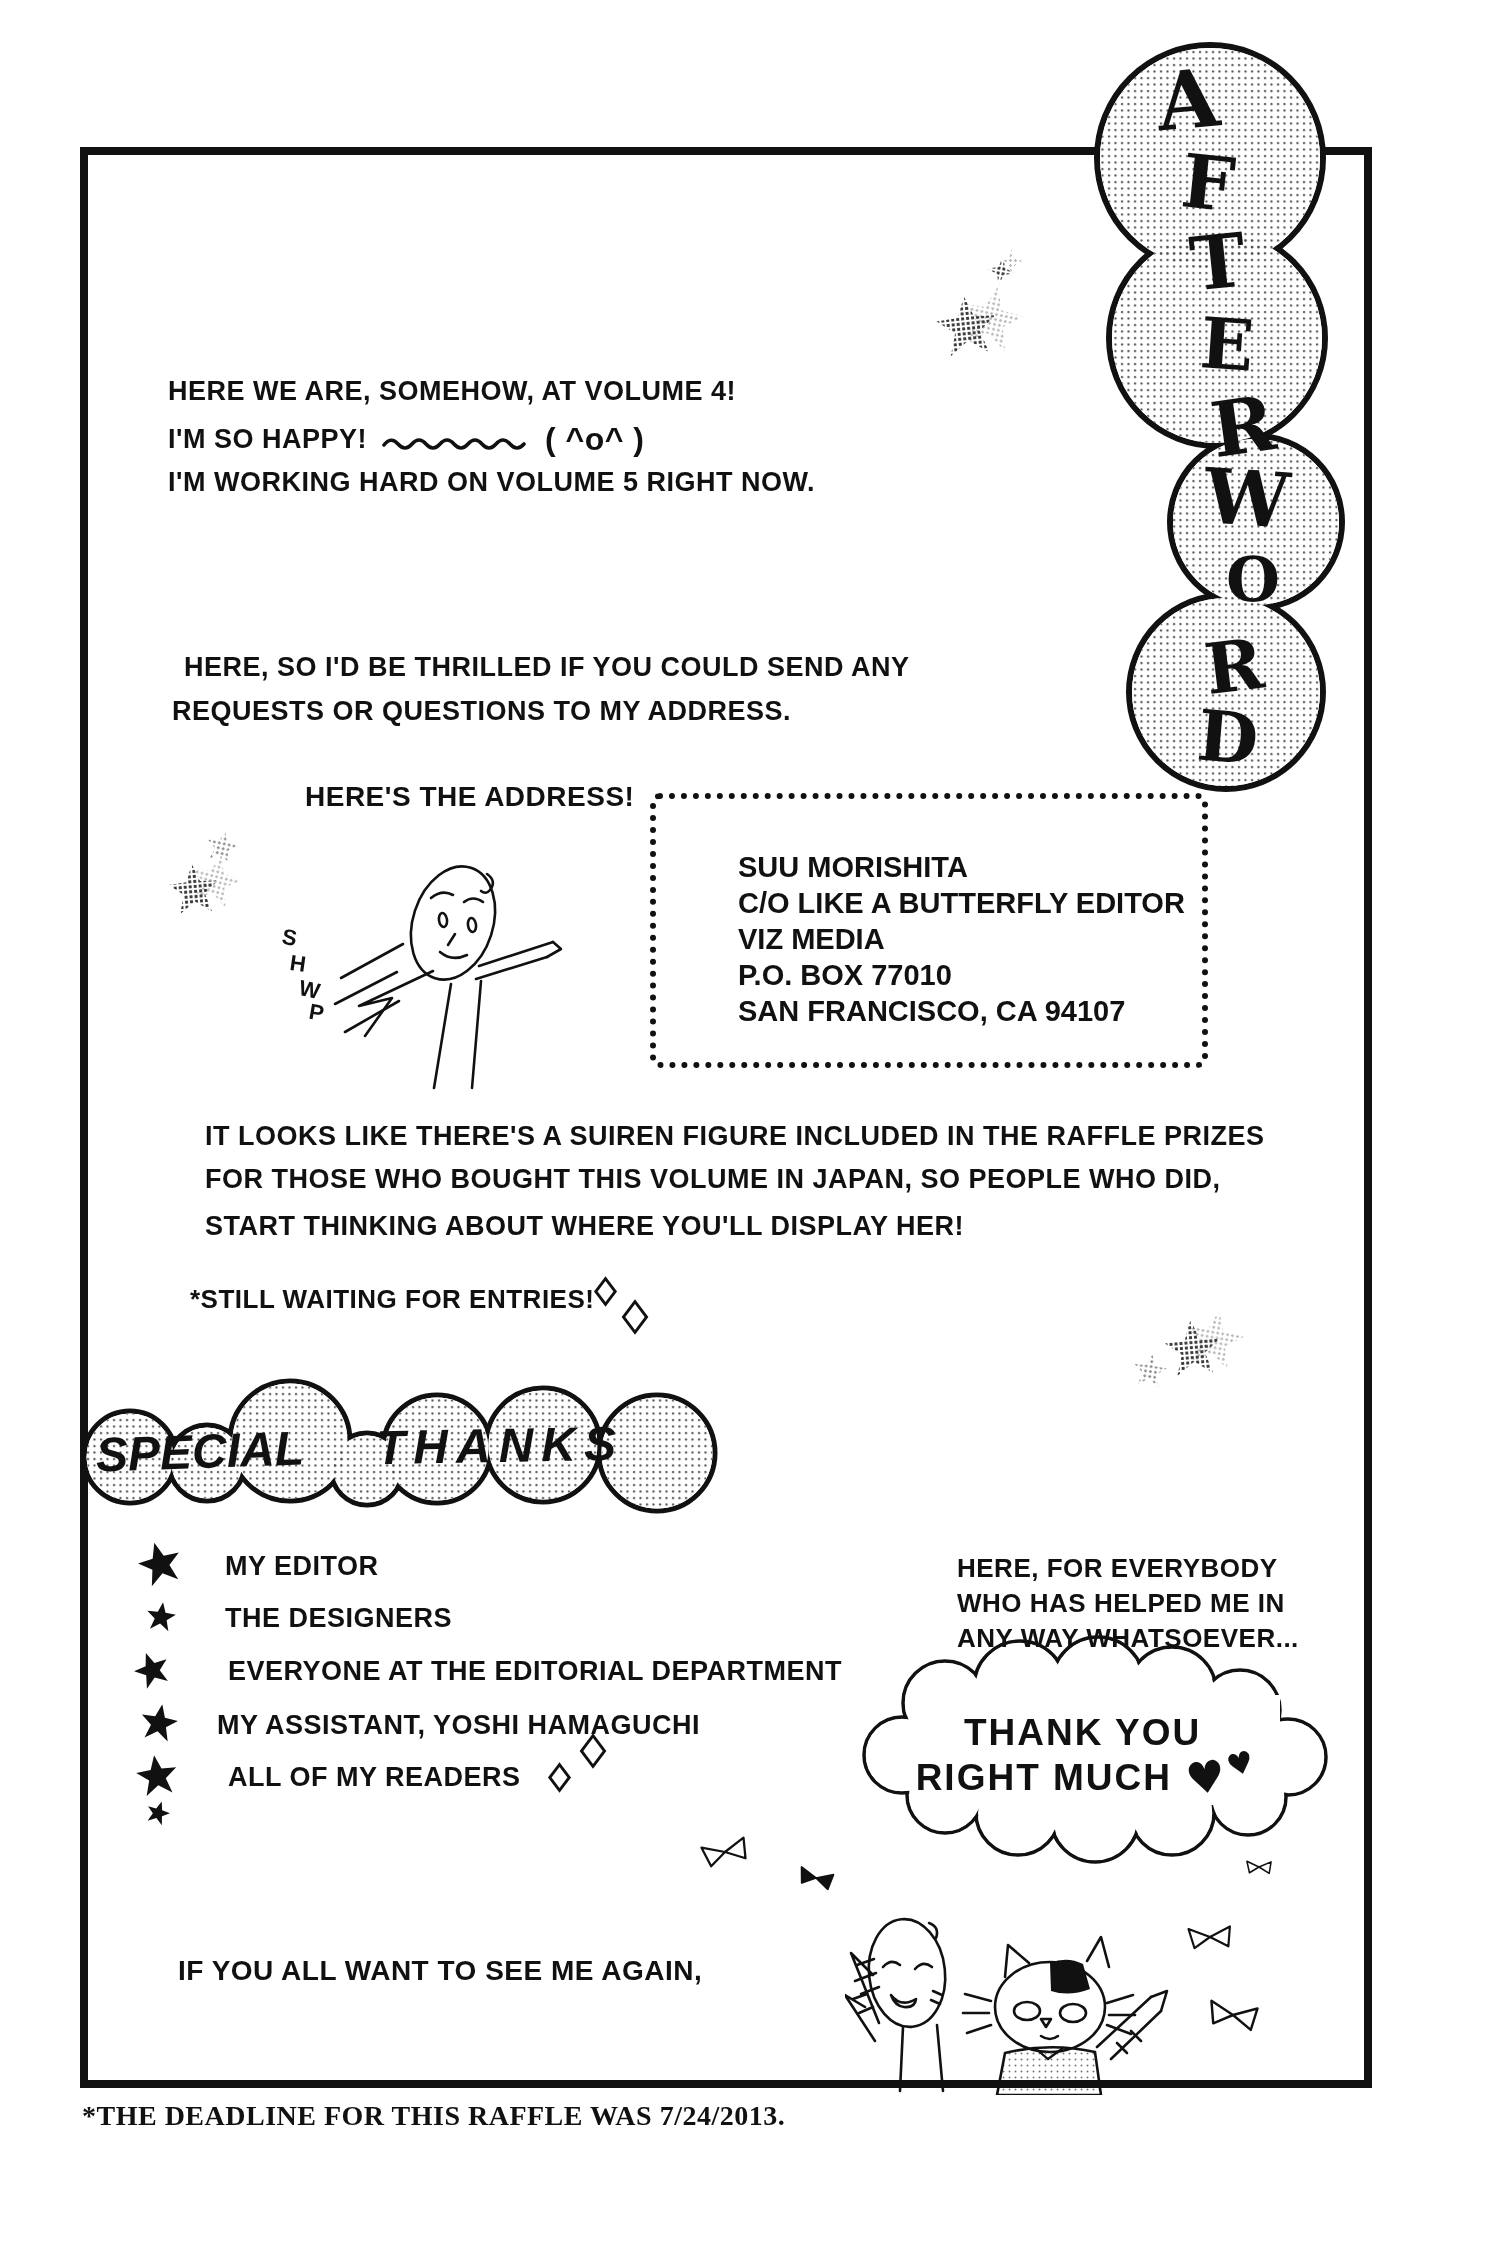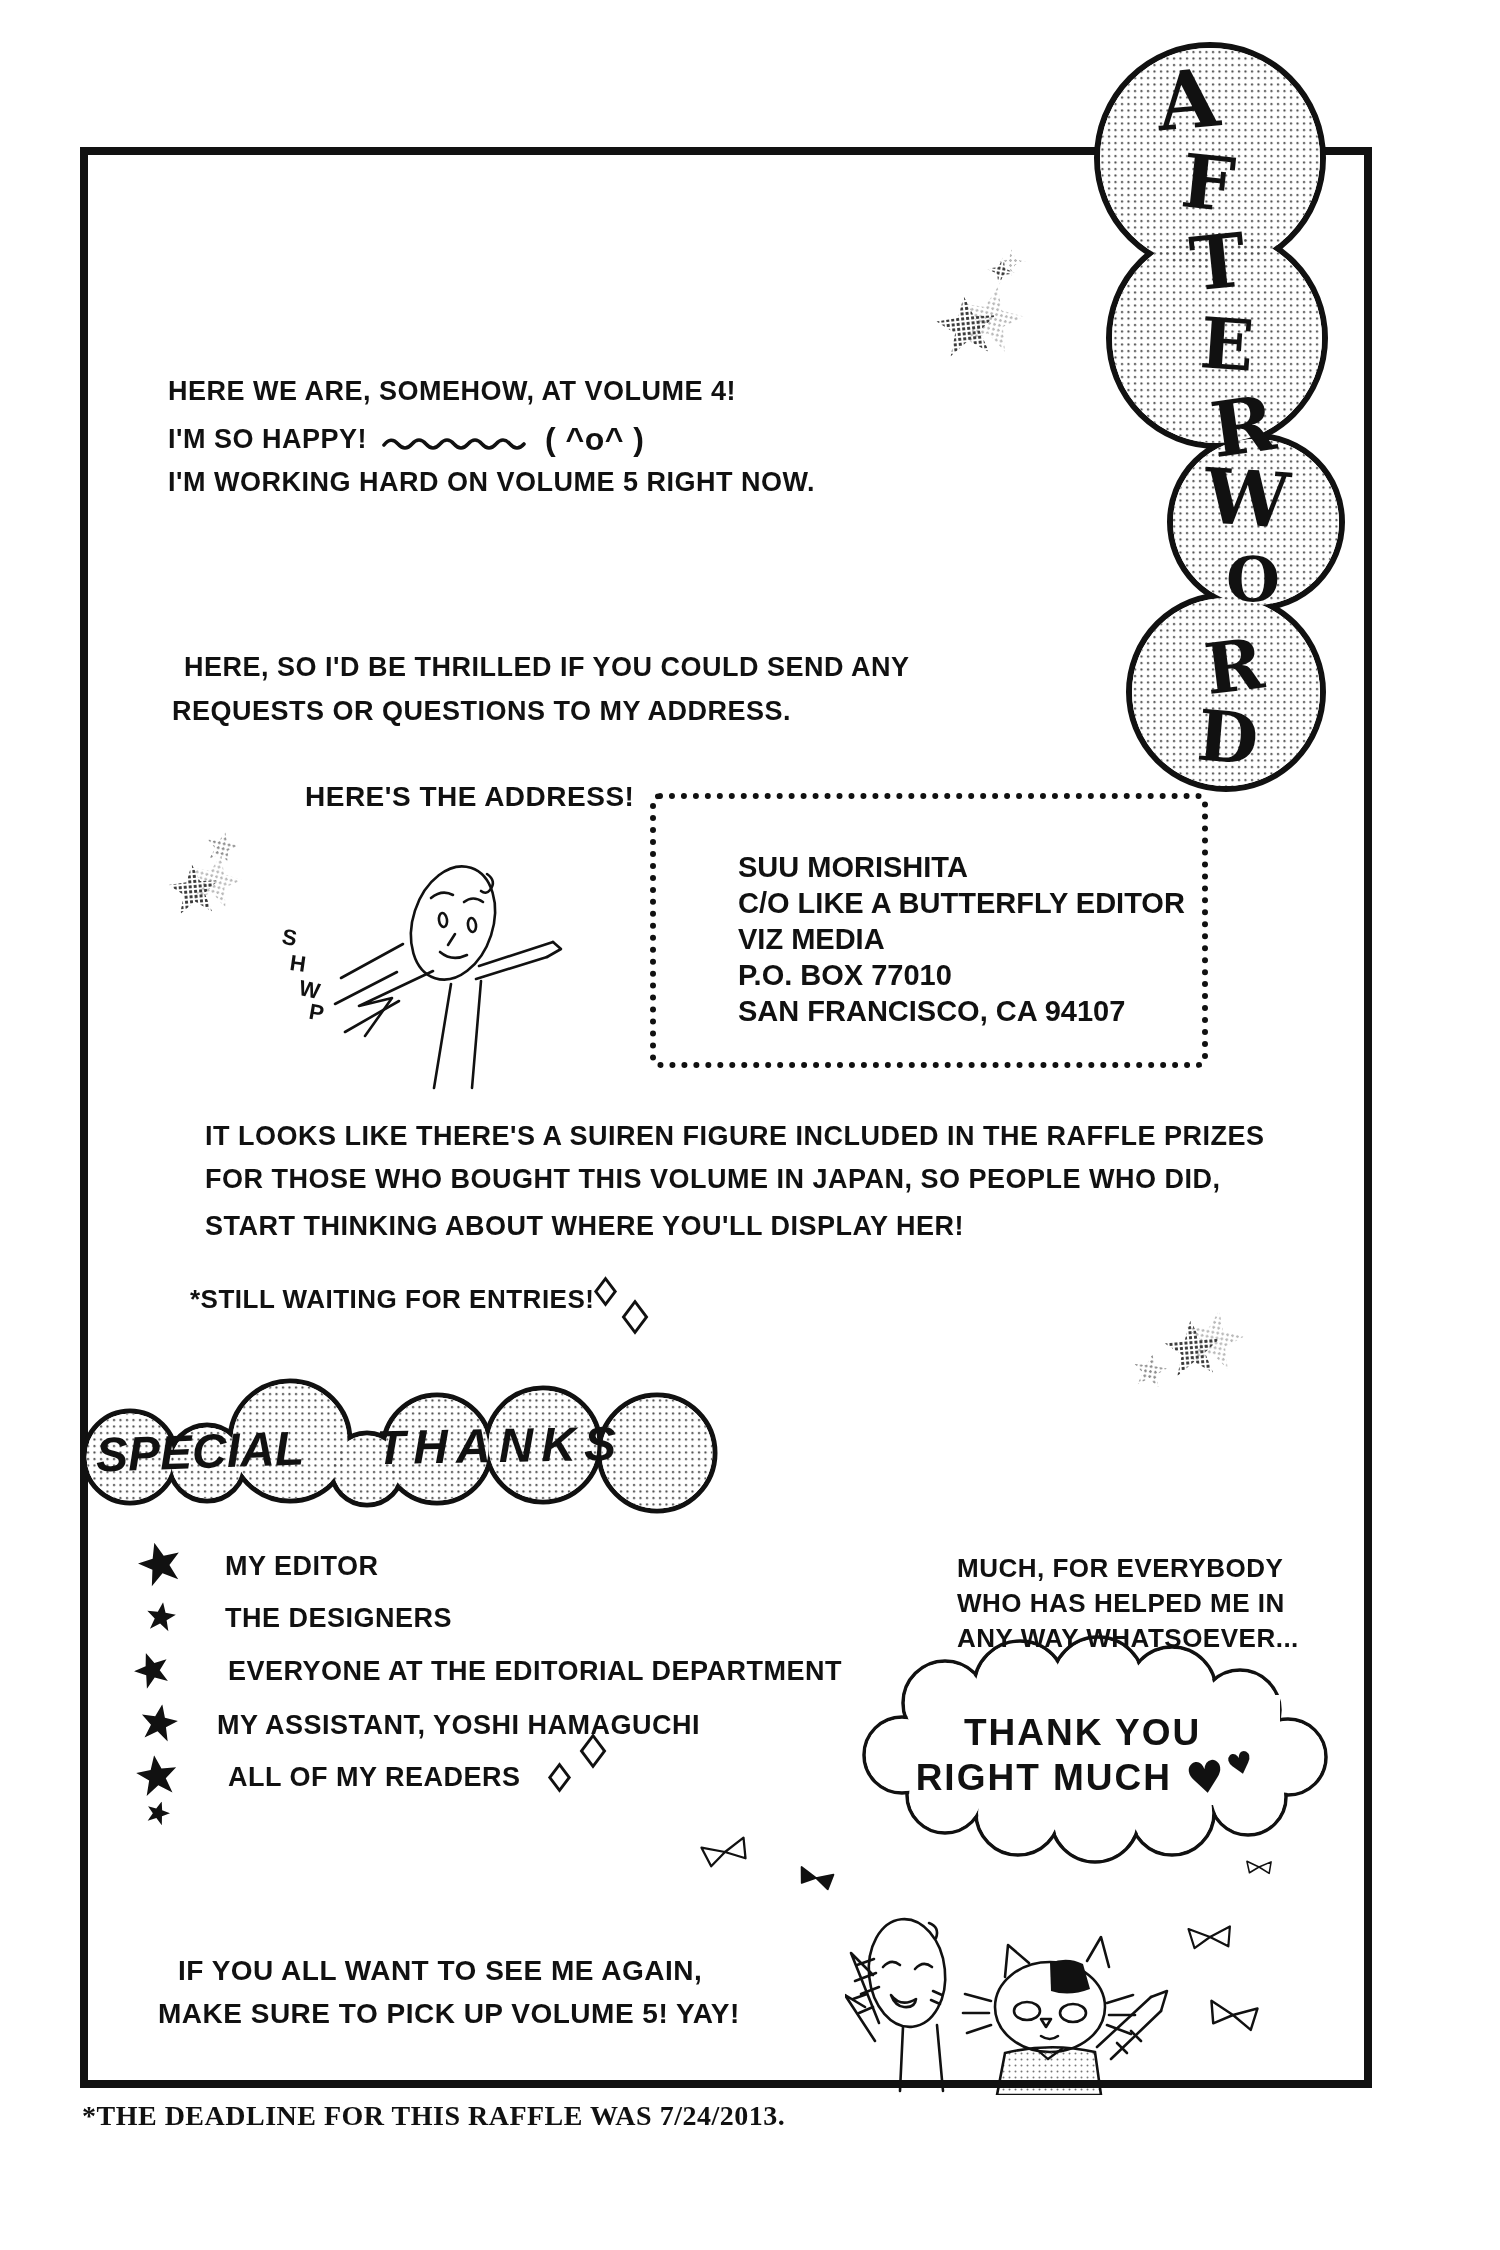--- a/index.html
+++ b/index.html
@@ -188,21 +188,21 @@
   <div class="abs solid-star" style="left:134px;top:1652px;width:36px;height:36px;transform:rotate(-20deg);"></div>
   <div class="abs hand z3" style="left:228px;top:1656px;">EVERYONE AT THE EDITORIAL DEPARTMENT</div>
   <div class="abs solid-star" style="left:140px;top:1704px;width:38px;height:38px;transform:rotate(10deg);"></div>
   <div class="abs hand z3" style="left:217px;top:1710px;">MY ASSISTANT, YOSHI HAMAGUCHI</div>
   <div class="abs solid-star" style="left:136px;top:1755px;width:42px;height:42px;transform:rotate(-8deg);"></div>
   <div class="abs hand z3" style="left:228px;top:1762px;">ALL OF MY READERS</div>
   <div class="abs solid-star" style="left:146px;top:1801px;width:24px;height:24px;transform:rotate(18deg);"></div>
   <div class="abs diamond" style="left:550px;top:1768px;width:13px;height:13px;"></div>
   <div class="abs diamond" style="left:582px;top:1740px;width:16px;height:16px;"></div>
 
-  <div class="abs hand z3" style="left:957px;top:1553px;font-size:26px;">MUCH, FOR EVERYBODY</div>
+  <div class="abs hand z3" style="left:957px;top:1553px;font-size:26px;">HERE, FOR EVERYBODY</div>
   <div class="abs hand z3" style="left:957px;top:1588px;font-size:26px;">WHO HAS HELPED ME IN</div>
   <div class="abs hand z3" style="left:957px;top:1623px;font-size:26px;">ANY WAY WHATSOEVER...</div>
 
   <svg class="abs z2" style="left:850px;top:1630px;" width="495" height="240" viewBox="0 0 495 240">
     <g fill="#fff" stroke="#111" stroke-width="3.5">
       <circle cx="95" cy="73" r="42"></circle>
         <circle cx="170" cy="57" r="46"></circle>
       <circle cx="248" cy="53" r="46"></circle>
         <circle cx="322" cy="61" r="44"></circle>
       <circle cx="390" cy="80" r="40"></circle>
@@ -247,21 +247,20 @@
     <path d="M22,11 L3,2 L7,20 Z M22,11 L41,3 L38,21 Z" fill="none" stroke="#111" stroke-width="2.4" stroke-linejoin="round"></path>
   </svg>
   <svg class="abs z3" style="left:1186px;top:1924px;transform:rotate(-5deg);" width="48" height="26" viewBox="0 0 44 22">
     <path d="M22,11 L3,2 L7,20 Z M22,11 L41,3 L38,21 Z" fill="none" stroke="#111" stroke-width="2" stroke-linejoin="round"></path>
   </svg>
   <svg class="abs z3" style="left:1206px;top:2000px;transform:rotate(8deg);" width="54" height="30" viewBox="0 0 44 22">
     <path d="M22,11 L3,2 L7,20 Z M22,11 L41,3 L38,21 Z" fill="none" stroke="#111" stroke-width="2" stroke-linejoin="round"></path>
   </svg>
 
   <div class="abs hand z3" style="left:178px;top:1955px;font-size:28px;">IF YOU ALL WANT TO SEE ME AGAIN,</div>
-  <div class="abs hand z3" style="left:158px;top:1998px;font-size:28px;">MAKE SURE TO PICK UP VOLUME 5! YAY!</div>
 
   <svg class="abs z2" style="left:845px;top:1895px;" width="335" height="200" viewBox="0 0 335 200">
     <defs>
       <pattern id="tone-c" width="6" height="6" patternUnits="userSpaceOnUse">
         <circle cx="2.5" cy="2.5" r="1" fill="#777"></circle>
       </pattern>
     </defs>
     <g fill="none" stroke="#111" stroke-width="2.6" stroke-linecap="round" stroke-linejoin="round">
 
       <ellipse cx="62" cy="78" rx="38" ry="54" transform="rotate(-6 62 78)"></ellipse>

